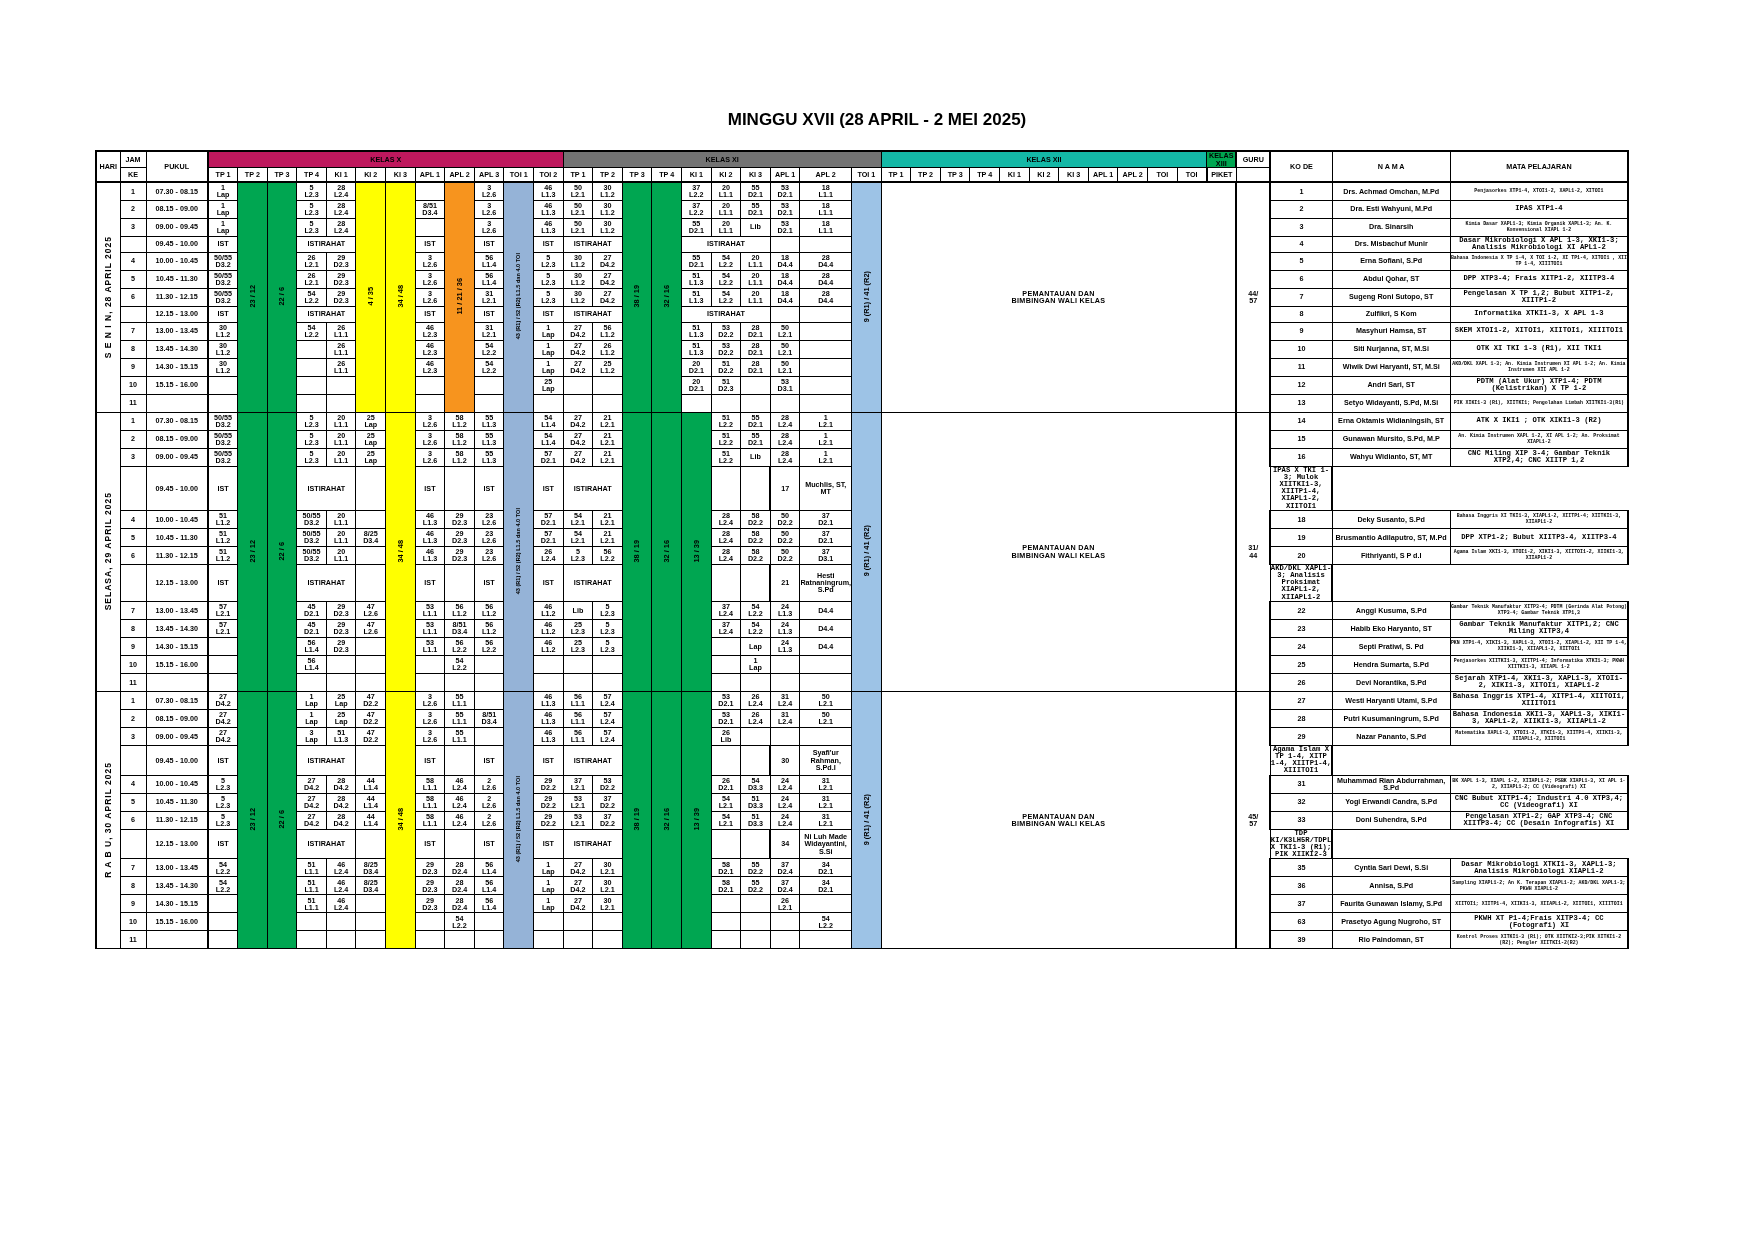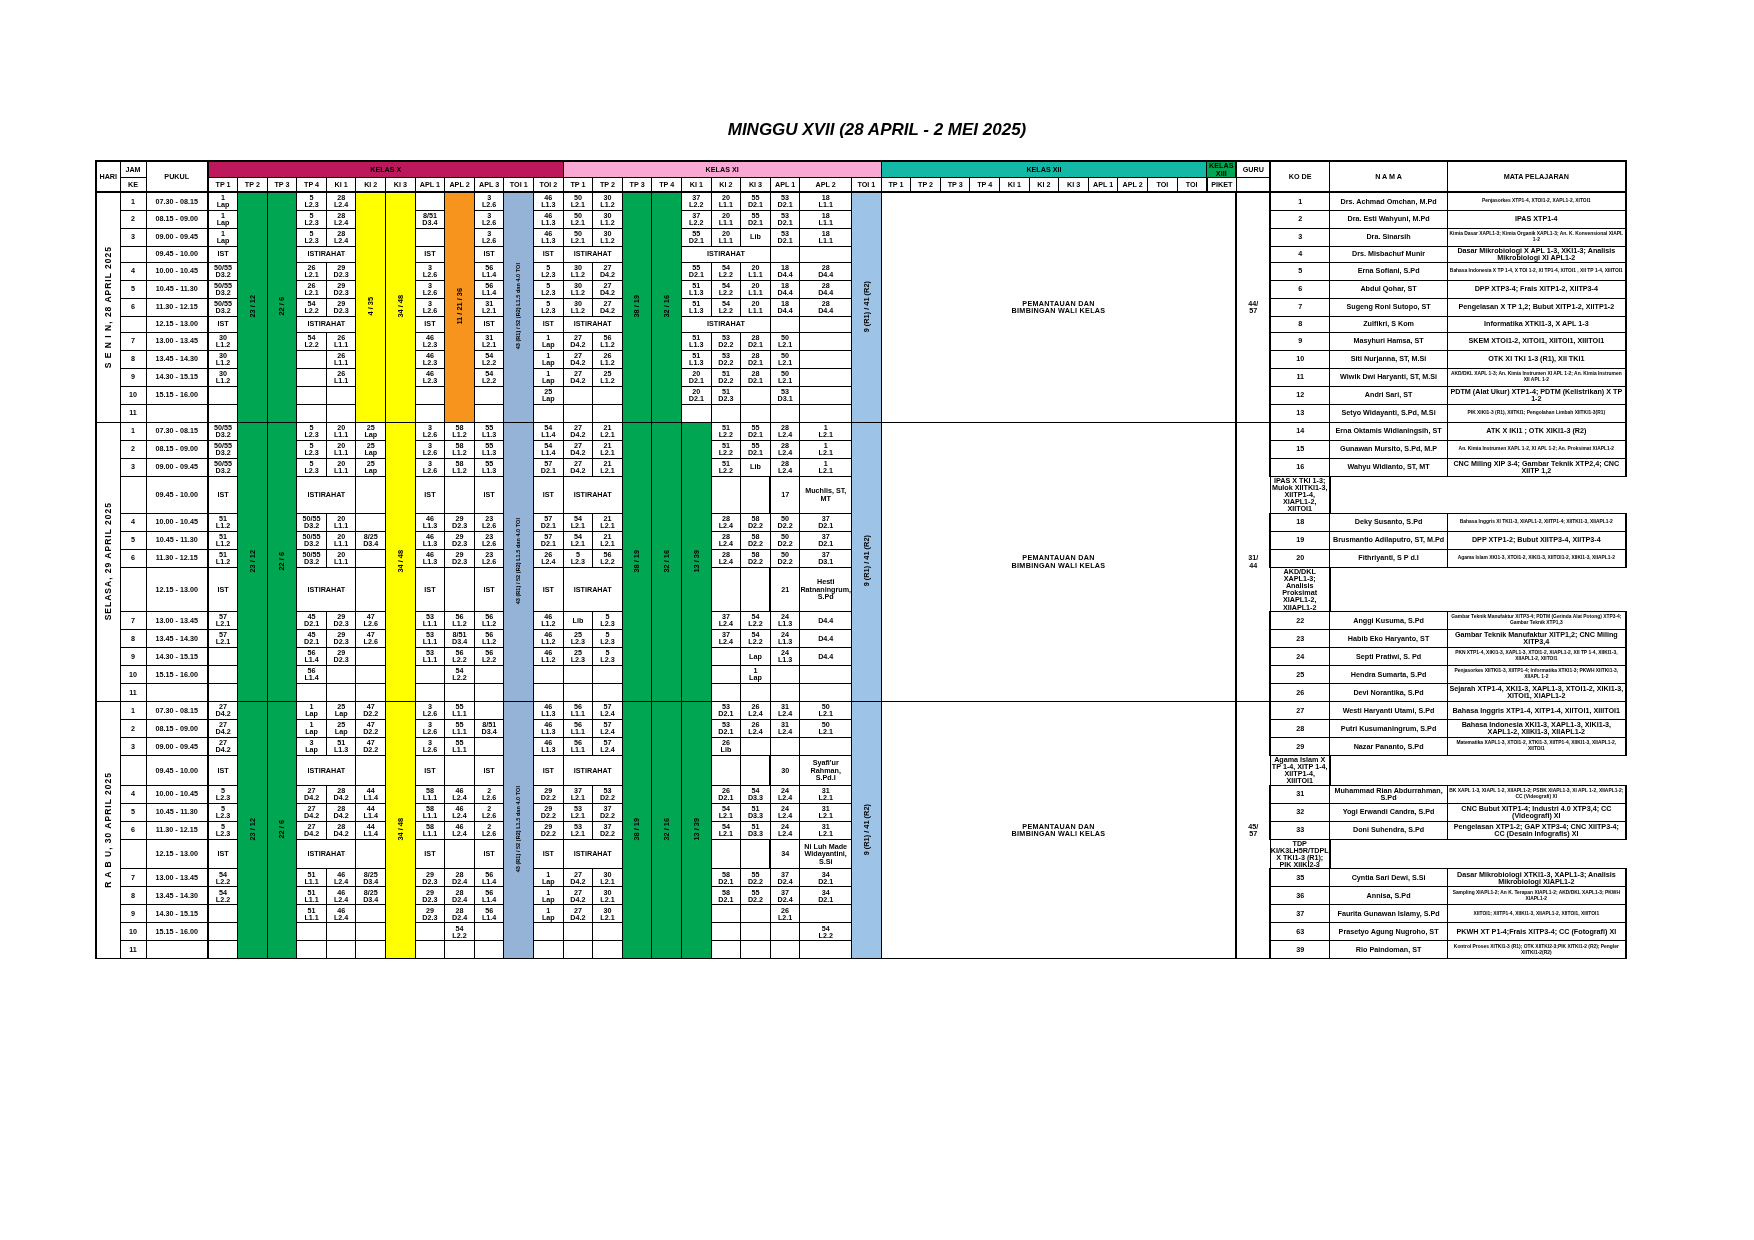--- a/index.html
+++ b/index.html
@@ -1,20 +1,20 @@
 <!DOCTYPE html>
 <html><head>
 <meta charset="utf-8">
 <style>
   html,body{margin:0;padding:0;background:#fff;}
   body{width:1754px;height:1240px;font-family:"Liberation Sans",sans-serif;color:#000;}
   .page{width:1754px;height:1240px;position:relative;box-sizing:border-box;}
   .titles{text-align:center;padding-top:96px;}
   .t1{font-size:17px;font-weight:bold;letter-spacing:.2px;}
-  .t2{font-size:17px;font-weight:bold;margin-top:24px;font-style:italic;}
+  .t2{font-size:17px;font-weight:bold;margin-top:14px;}
 
   table.sched{border-collapse:collapse;table-layout:fixed;margin:20px 0 0 95px;}
   table.sched td,table.sched th{border:1px solid #000;padding:0;font-size:7.2px;
       text-align:center;vertical-align:middle;line-height:1.0;overflow:hidden;font-weight:bold;}
   .thickL{border-left:2.5px solid #000 !important;}
   .thickR{border-right:2.5px solid #000 !important;}
   .thickT{border-top:2.5px solid #000 !important;}
   .hdr{font-size:7.5px;font-weight:bold;height:15px;}
   .sub{font-size:6.4px;font-weight:bold;height:13px;background:#fff;}
   .colhead{font-size:7.6px;font-weight:bold;}
@@ -31,21 +31,21 @@
   .c2 .b{display:block;}
   .yel{background:#ffff00;}
   .grn{background:#00a651;}
   .ora{background:#f7941e;}
   .blu{background:#95b3d7;}
   .blu2{background:#9dc3e6;}
   .ist{font-size:7.4px;font-weight:bold;}
   .pemant{font-size:19px;font-weight:bold;line-height:1.5;text-align:center;letter-spacing:.3px;}
   .pkt{font-size:15px;font-weight:bold;line-height:1.12;}
   .tname{font-size:7.6px;font-weight:bold;text-align:left;padding:1px 3px;line-height:1.18;}
-  .tsubj{font-size:6.6px;font-weight:normal;text-align:left;padding:1px 3px;line-height:1.2;}
+  .tsubj{font-size:6.6px;font-weight:normal;text-align:left;padding:1px 3px;line-height:1.2;font-family:Liberation Mono, monospace;}
   .tsubj.small{font-size:4.9px;line-height:1.18;}
   .tcode{font-size:7.6px;font-weight:bold;}
   .hh{font-size:7.2px;font-weight:bold;}
   .pukul{font-size:6.6px;font-weight:bold;}
 </style>
 </head>
 <body>
 
 <div class="page">
 
@@ -98,21 +98,21 @@
         <col style="width: 178px;">
       </colgroup>
     <thead id="thead">
         <tr>
           <th rowspan="2" class="colhead thickL thickT">HARI</th>
           <th rowspan="1" class="colhead thickT">
             <div>JAM</div>
           </th>
           <th rowspan="2" class="colhead thickT">PUKUL</th>
           <th colspan="12" class="hdr thickT thickL" style="background: #be185d;">KELAS X</th>
-          <th colspan="10" class="hdr thickT" style="background: #f9a8d4; text-align: center;">KELAS XI</th>
+          <th colspan="10" class="hdr thickT" style="background: #737373; text-align: center;">KELAS XI</th>
           <th colspan="11" class="hdr thickT" style="background: #14b8a6;">KELAS XII</th>
           <th colspan="1" class="hdr thickT thickR" style="background: rgb(0, 166, 81);">KELAS XIII</th>
           <th class="colhead thickT">
             <div>GURU</div>
           </th>
           <th rowspan="2" class="colhead thickT thickL">KO DE</th>
           <th rowspan="2" class="colhead thickT">N A M A</th>
           <th rowspan="2" class="colhead thickT thickR">MATA PELAJARAN</th>
         </tr>
         <tr>

